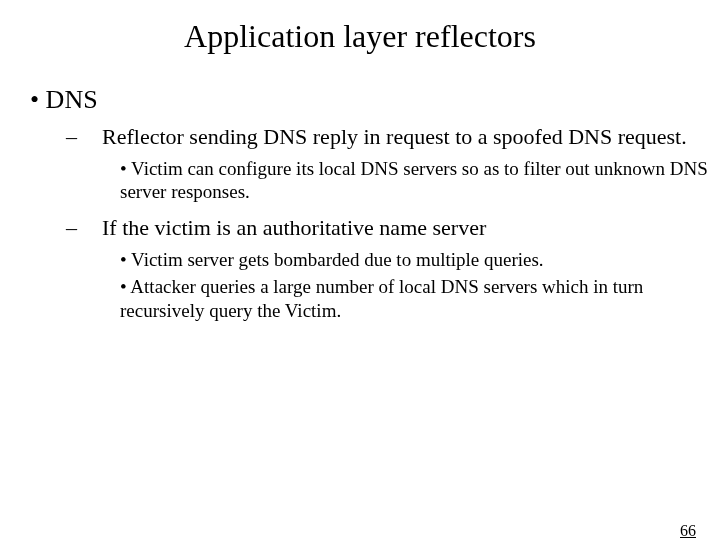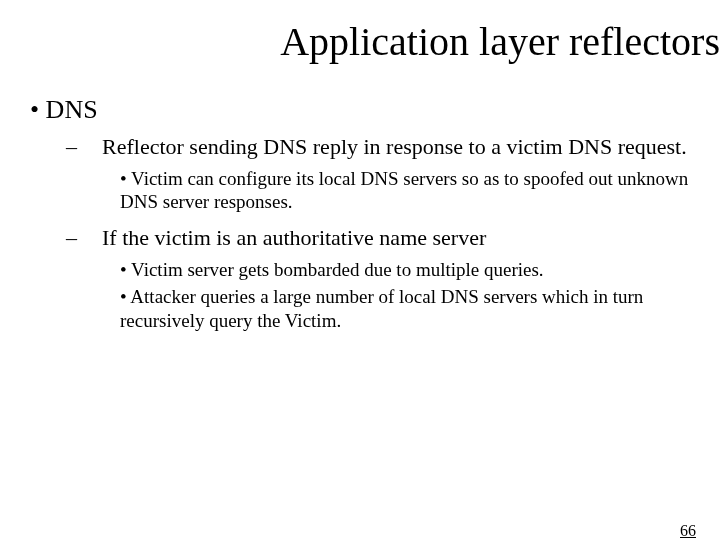--- a/index.html
+++ b/index.html
@@ -12,22 +12,22 @@
     color: #000;
     position: relative;
   }
   .slide {
     width: 720px;
     height: 540px;
     position: relative;
     box-sizing: border-box;
   }
   .title {
-    text-align: right;
-    font-size: 40px;
+    text-align: center;
+    font-size: 32px;
     font-weight: normal;
     margin-top: 18px;
     margin-bottom: 30px;
   }
   ul, li { margin: 0; padding: 0; }
   ul { list-style: none; }
   .lvl1 { margin-left: 30px; }
   .lvl1 > li { font-size: 26px; }
   .lvl1 > li::before { content: "• "; }
   .lvl2 { margin-left: 54px; margin-top: 8px; }
@@ -51,24 +51,24 @@
 <div class="slide">
 
   <div class="title">Application layer reflectors</div>
 
   <ul class="lvl1">
     <li>
       <span>DNS</span>
 
       <ul class="lvl2">
         <li>
-          <span class="indent-block"><span class="dash">–</span><span>Reflector sending DNS reply in response to a victim DNS request.</span></span>
+          <span class="indent-block"><span class="dash">–</span><span>Reflector sending DNS reply in request to a spoofed DNS request.</span></span>
           <ul class="lvl3">
             <li>
-              <span>Victim can configure its local DNS servers so as to spoofed out unknown DNS server responses.</span>
+              <span>Victim can configure its local DNS servers so as to filter out unknown DNS server responses.</span>
             </li>
           </ul>
         </li>
         <li>
           <span class="indent-block"><span class="dash">–</span><span>If the victim is an authoritative name server</span></span>
           <ul class="lvl3">
             <li>
               <span>Victim server gets bombarded due to multiple queries.</span>
             </li>
             <li>

